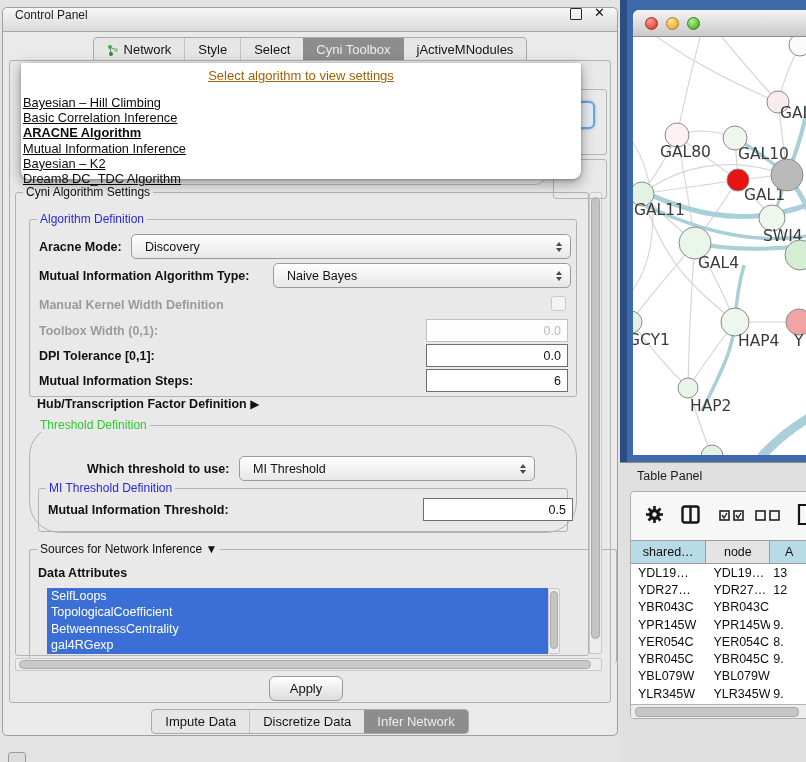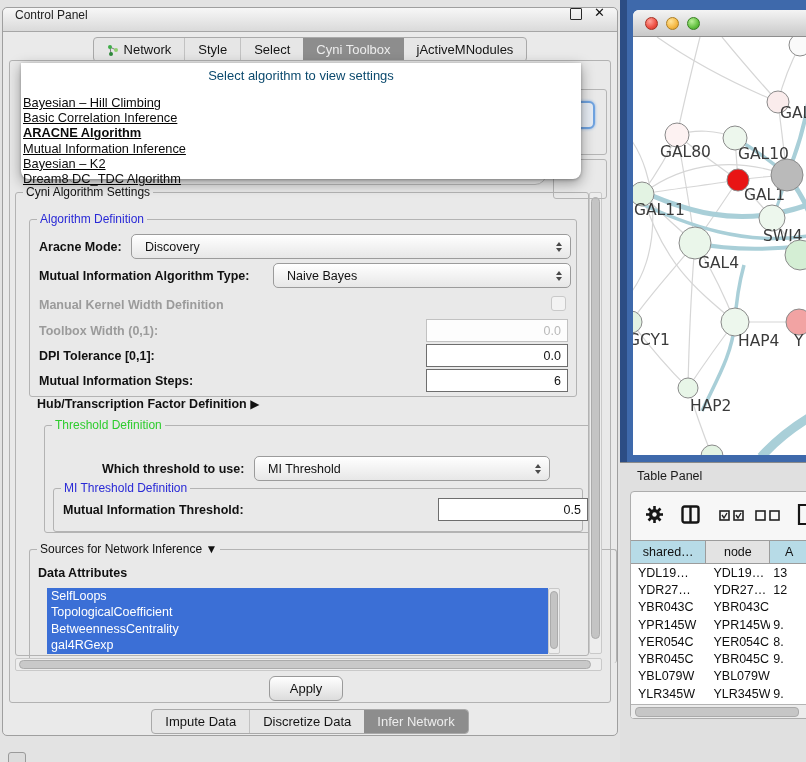--- a/index.html
+++ b/index.html
@@ -54,21 +54,21 @@
   .attr-item{background:#3b6fd6;color:#fff;font-size:12.5px;line-height:16.4px;padding-left:4px;white-space:nowrap;}
   .vsb{position:absolute;background:#ededed;border:1px solid #c9c9c9;border-radius:2px;box-sizing:border-box;}
   .vsb .thumb{position:absolute;left:1px;right:1px;background:#c4c4c4;border:1px solid #ababab;border-radius:5px;box-sizing:border-box;}
   .hsb{position:absolute;background:#ededed;border:1px solid #c9c9c9;border-radius:2px;box-sizing:border-box;}
   .hsb .thumb{position:absolute;top:1px;bottom:1px;background:#c9c9c9;border:1px solid #ababab;border-radius:5px;box-sizing:border-box;}
   .apply-btn{position:absolute;border:1px solid #9a9a9a;border-radius:6px;background:linear-gradient(#ffffff,#dcdcdc);
     font-size:13px;color:#111;display:flex;align-items:center;justify-content:center;}
   
   #algo-overlay{position:absolute;left:18px;top:55px;width:560px;height:116px;background:#fff;
     border-radius:0 0 8px 8px;box-shadow:0 4px 14px rgba(0,0,0,0.38),0 1px 3px rgba(0,0,0,0.25);z-index:50;}
-  #algo-overlay .hdr{padding-top:5px;text-align:center;font-size:13px;color:#0c4a6e;}
+  #algo-overlay .hdr{padding-top:5px;text-align:center;font-size:13px;color:#a16207;text-decoration:underline;}
   #algo-items{position:absolute;left:2px;top:32px;right:2px;text-decoration:underline;}
   .algo-item{font-size:12.8px;color:#0b0b0b;line-height:15.2px;white-space:nowrap;}
   .algo-item.bold{font-weight:bold;}
   
   #mini-icon{position:absolute;left:8px;top:752px;width:16px;height:14px;border:1px solid #9a9a9a;background:#dcdcdc;border-radius:3px;}
   
   #network-region{position:absolute;left:620px;top:0;width:186px;height:462px;background:#3e69ab;overflow:hidden;}
   #network-region .dark-strip{position:absolute;left:0;top:0;width:7px;height:100%;background:#2c4d84;}
   #mac-window{position:absolute;left:13px;top:10px;width:173px;height:445px;border-radius:6px 0 0 0;overflow:hidden;background:#fff;}
   .mac-titlebar{height:27px;background:linear-gradient(#f4f4f4,#c9c9c9);border-bottom:1px solid #8e8e8e;
@@ -177,21 +177,21 @@
           <div class="numfield" style="left:396px;top:149px;width:142px;height:23px;">
             <span>6</span>
           </div>
         </div>
 
         <div class="expander" style="left:21px;top:204px;">
           <span>Hub/Transcription Factor Definition</span>
           <span class="arrow">▶</span>
         </div>
 
-        <div class="fs" style="left:28px;top:232px;width:546px;height:106px;">
+        <div class="fs" style="left:13px;top:232px;width:546px;height:106px;border-radius:31px;">
           <span class="fs-title green">Threshold Definition</span>
           <span class="lbl" style="left:57px;top:36px;">Which threshold to use:</span>
           <div class="combo" style="left:209px;top:30px;width:296px;height:25px;">
             <span>MI Threshold</span>
             <span class="stepper">
                 <span class="tri-up"></span>
                 <span class="tri-dn"></span>
               </span>
           </div>
           <div class="fs" style="left:8px;top:62px;width:528px;height:42px;">

